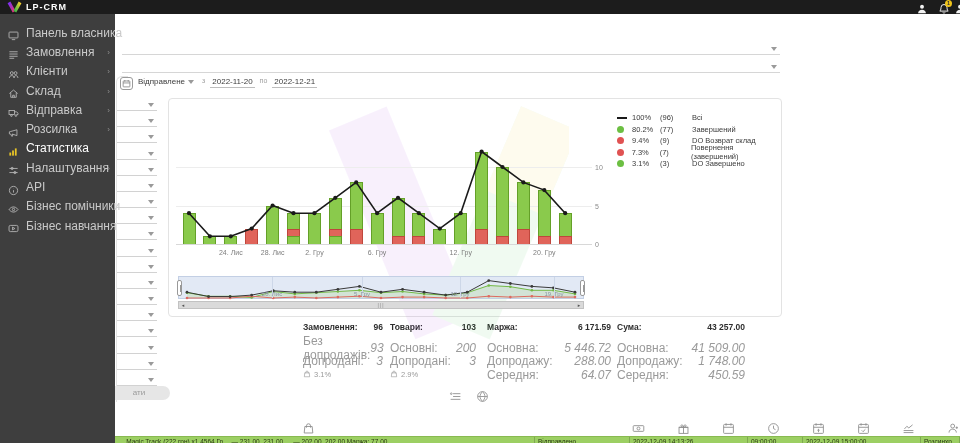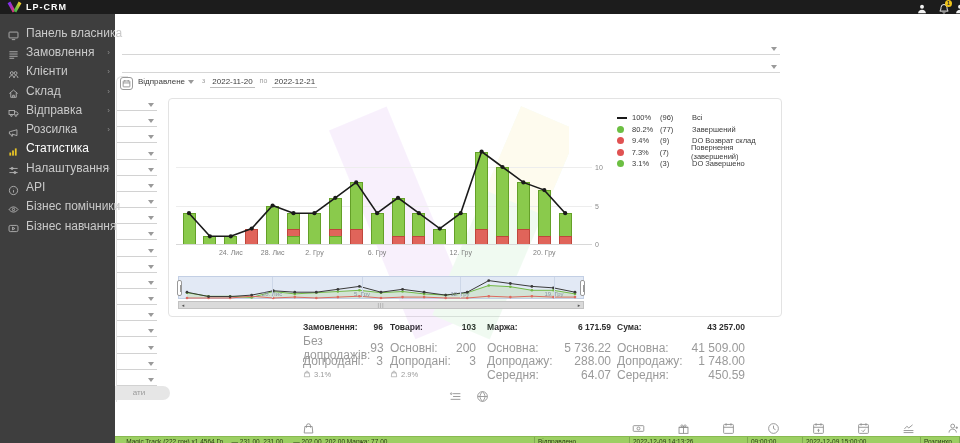--- a/index.html
+++ b/index.html
@@ -72,21 +72,21 @@
   .nav-handle { position:absolute; top:3px; width:5px; height:16px; background:#fff; border:1px solid #999; border-radius:2px; z-index:3; cursor:ew-resize; }
   .nav-handle::after { content:""; position:absolute; left:1.5px; top:4px; width:1px; height:7px; background:#999; }
   .scrollbar { position:absolute; left:9px; top:202px; width:406px; height:8px; background:#dadada; border:1px solid #c2c2c2; }
   .sb-arrow { position:absolute; top:0; width:8px; height:6px; font-size:5px; color:#555; text-align:center; line-height:6px; cursor:pointer; }
   .sb-grip { position:absolute; left:50%; top:0; transform:translateX(-50%); font-size:5px; color:#8a8a8a; letter-spacing:1px; line-height:6px; }
   
   .summary-col { position:absolute; top:322px; }
   .sum-head { display:flex; font-size:8.5px; font-weight:bold; color:#2e2e2e; margin-bottom:9px; }
   .sum-head .v { margin-left:auto; }
   .sum-row { display:flex; font-size:12px; color:#9a9a9a; height:13.5px; align-items:center; }
-  .sum-row .v { margin-left:auto; }
+  .sum-row .v { margin-left:auto;font-style:italic; }
   .sum-pct { display:flex; align-items:center; gap:3px; font-size:7.5px; color:#9a9a9a; height:13.5px; }
   .sum-pct svg { width:8px; height:8px; stroke:#9a9a9a; fill:none; stroke-width:1.3; }
   
   .view-ic { position:absolute; top:389px; width:13px; height:13px; color:#9a9a9a; cursor:pointer; }
   .view-ic svg { width:13px; height:13px; stroke:currentColor; fill:none; stroke-width:1.2; }
   .th-ic { position:absolute; top:421px; width:13px; height:13px; color:#8f8f8f; cursor:pointer; }
   .th-ic svg { width:13px; height:13px; stroke:currentColor; fill:none; stroke-width:1.1; }
   
   .grow { position:absolute; left:115px; top:436px; width:845px; height:7px; background:#9ccf63; border-top:1px solid #88ba50; display:flex; overflow:hidden; z-index:6; }
   .gcell { height:12px; font-size:6.5px; color:#2b3a14; padding:1px 3px 0; white-space:nowrap; overflow:hidden; border-right:1px solid rgba(0,0,0,0.18); flex:0 0 auto; }
@@ -578,21 +578,21 @@
           <span>2.9%</span>
         </div>
       </div>
       <div class="summary-col" style="left: 487px; width: 124px;">
         <div class="sum-head">
           <span class="l">Маржа:</span>
           <span class="v">6 171.59</span>
         </div>
         <div class="sum-row">
           <span class="l">Основна:</span>
-          <span class="v">5 736.22</span>
+          <span class="v">5 446.72</span>
         </div>
         <div class="sum-row">
           <span class="l">Допродажу:</span>
           <span class="v">288.00</span>
         </div>
         <div class="sum-row">
           <span class="l">Середня:</span>
           <span class="v">64.07</span>
         </div>
       </div>

